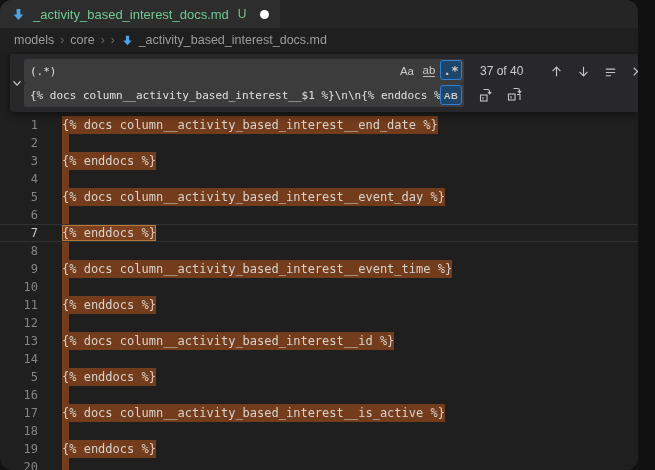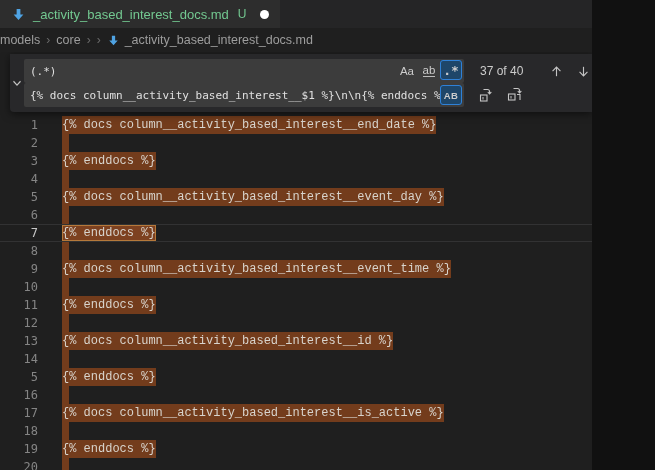--- a/index.html
+++ b/index.html
@@ -1,41 +1,41 @@
 <!DOCTYPE html>
 <html style="--editor-bg: #1f1f1f; --tabbar-bg: #252526; --tab-bg: #2d2d2d; --widget-bg: #28282a; --input-bg: #3c3c3c; --match-bg: #733c1c; --current-match-bg: #7d4120; --current-match-border: #b5793b; --option-active-bg: #1e4669; --option-active-border: #2f81d7; --untracked-green: #73c991; --md-icon-blue: #4fa3e3; --linenum: #858585; --code-text: #d8d4cd;"><head>
 <meta charset="utf-8">
 <style>
   html,body{margin:0;padding:0;background:#111;}
-  .window{position:relative;width:592px;height:470px;overflow:hidden;
-    background:var(--editor-bg);font-family:"Liberation Sans",sans-serif;
+  .window{position:relative;width:638px;height:470px;overflow:hidden;
+    background:var(--editor-bg);font-family:"Liberation Sans",sans-serif;border-radius:12px;
     -webkit-font-smoothing:antialiased;}
 
   
   .tabbar{display:flex;height:28px;background:var(--tabbar-bg);}
   .tab{display:flex;align-items:center;gap:7px;padding:0 11px;background:var(--tab-bg);
     font-size:13px;color:var(--untracked-green);}
   .tab .git-badge{margin-left:2px;font-size:12px;}
   .dirty-dot{width:9px;height:9px;border-radius:50%;background:#fff;margin-left:6px;}
 
   
   .breadcrumbs{display:flex;align-items:center;height:24px;background:var(--editor-bg);
-    font-size:12.5px;color:#9d9d9d;gap:6px;white-space:nowrap;}
+    padding-left:14px;font-size:12.5px;color:#9d9d9d;gap:6px;white-space:nowrap;}
   .crumb-sep{color:#6a6a6a;font-size:12px;}
   .crumb-file{display:flex;align-items:center;gap:5px;}
 
   
   .editor{position:absolute;top:52px;left:0;right:0;bottom:0;overflow:hidden;}
   .code-lines{position:absolute;top:64px;left:0;right:0;}
   .line{display:flex;height:18px;line-height:18px;box-sizing:border-box;
     font-family:"DejaVu Sans Mono",monospace;font-size:12px;}
   .ln{flex:none;width:38px;text-align:right;color:var(--linenum);user-select:none;}
   .lc{margin-left:24px;display:flex;}
   .match{display:inline-block;background:var(--match-bg);color:var(--code-text);
-    white-space:pre;height:100%;font-family:Liberation Mono, monospace;}
+    white-space:pre;height:100%;}
   .match.empty{width:7px;}
   .line.current{border-top:1px solid #323233;border-bottom:1px solid #323233;line-height:16px;}
   .line.current .ln{color:#c8c8c8;}
   .line.current .match{background:var(--current-match-bg);
     outline:1px solid var(--current-match-border);outline-offset:-1px;}
 
   
   .find-widget{position:absolute;top:2px;left:10px;right:0;height:58px;z-index:5;
     background:var(--widget-bg);display:flex;border-bottom-left-radius:4px;
     box-shadow:0 2px 8px rgba(0,0,0,0.55);}

